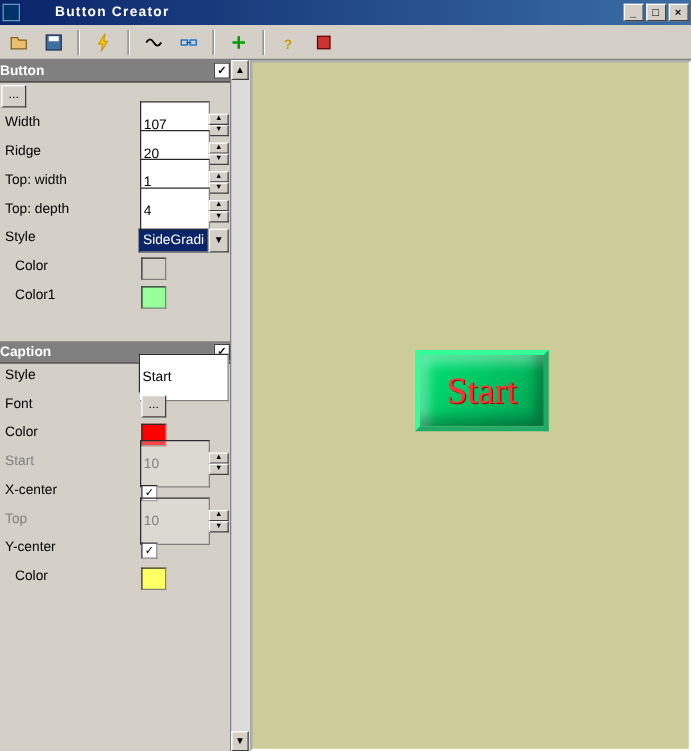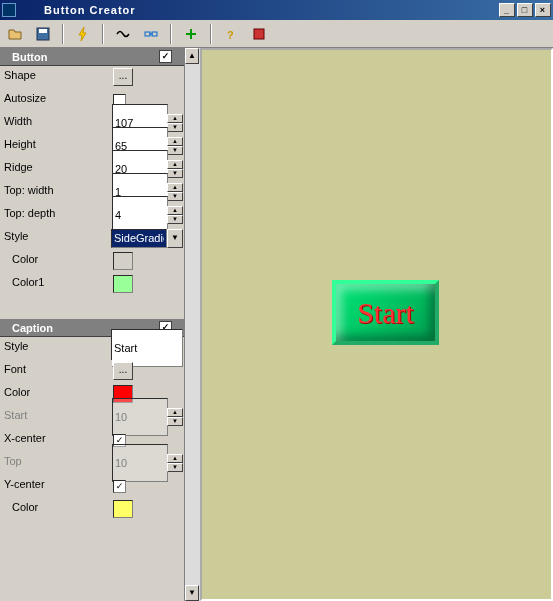--- a/index.html
+++ b/index.html
@@ -15,21 +15,21 @@
 .toolbar .tbtn { width: 22px; height: 22px; display: flex; align-items: center; justify-content: center; }
 .toolbar .sep { width: 2px; height: 20px; border-left: 1px solid #808080; border-right: 1px solid #fff; margin: 0 2px; }
 
 .main { display: flex; height: 553px; }
 .sidebar { width: 200px; background: #d4d0c8; }
 .scrollwrap { display: flex; height: 100%; }
 .propgrid { flex: 1; overflow: hidden; }
 .vscroll { width: 16px; background: #dcdcdc; border-left: 1px solid #808080; position: relative; }
 .vscroll .sbtn { width: 14px; height: 16px; background: #d4d0c8; border: 1px solid #fff; border-right-color: #404040; border-bottom-color: #404040; position: absolute; left: 0; font-size: 8px; text-align: center; line-height: 14px; }
 
-.section-header { background: #808080; color: #fff; font-weight: bold; height: 18px; display: flex; align-items: center; padding: 0 12px; border-bottom: 1px solid #404040; }
+.section-header { background: #808080; color: #fff; font-weight: bold; height: 18px; display: flex; align-items: center; padding: 0 0; border-bottom: 1px solid #404040; }
 .section-header .sh-label { flex: 1; }
 .section-header .sh-check { width: 13px; height: 13px; background: #fff; border: 1px solid #404040; text-align: center; font-size: 9px; line-height: 11px; color: #000; }
 
 .prop-row { display: flex; height: 23px; border-bottom: 1px solid #d4d0c8; }
 .prop-label { width: 112px; padding: 3px 4px; background: #d4d0c8; color: #000; }
 .prop-label.indent { padding-left: 12px; }
 .prop-value { flex: 1; display: flex; align-items: center; padding: 1px; }
 .prop-value input[type=text] { width: 56px; height: 19px; border: 1px inset #808080; padding: 18px 2px; font-size: 11px; }
 .prop-value .spinner { display: inline-flex; flex-direction: column; margin-left: -1px; }
 .prop-value .spinner .sp { width: 16px; height: 9px; background: #d4d0c8; border: 1px solid #fff; border-right-color: #404040; border-bottom-color: #404040; font-size: 6px; text-align: center; line-height: 7px; }
@@ -113,54 +113,37 @@
   <div class="sidebar">
     <div class="scrollwrap">
       <div class="propgrid">
 
         <div class="section-header">
           <span class="sh-label">Button</span>
           <span class="sh-check">✓</span>
         </div>
 
         <div class="prop-row">
-            <div class="prop-label">Shape</div>
             <div class="prop-value">
               <div class="ellipsis-btn">...</div>
             </div>
           </div>
 
-        <div class="prop-row">
-            <div class="prop-label">Autosize</div>
-            <div class="prop-value">
-              <div class="checkbox"></div>
-            </div>
-          </div>
 
         <div class="prop-row">
             <div class="prop-label">Width</div>
             <div class="prop-value">
               <input type="text" value="107" style="">
               <div class="spinner">
                 <div class="sp">▲</div>
                 <div class="sp">▼</div>
               </div>
             </div>
           </div>
 
-        <div class="prop-row">
-            <div class="prop-label">Height</div>
-            <div class="prop-value">
-              <input type="text" value="65" style="">
-              <div class="spinner">
-                <div class="sp">▲</div>
-                <div class="sp">▼</div>
-              </div>
-            </div>
-          </div>
 
         <div class="prop-row">
             <div class="prop-label">Ridge</div>
             <div class="prop-value">
               <input type="text" value="20" style="">
               <div class="spinner">
                 <div class="sp">▲</div>
                 <div class="sp">▼</div>
               </div>
             </div>

